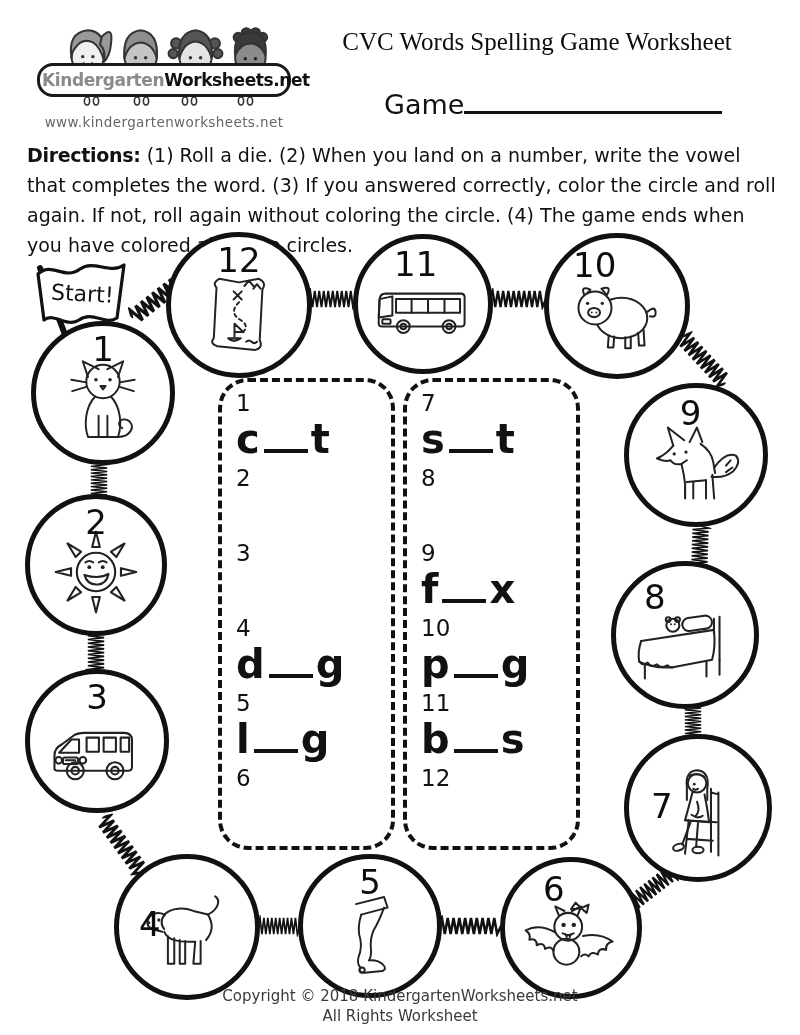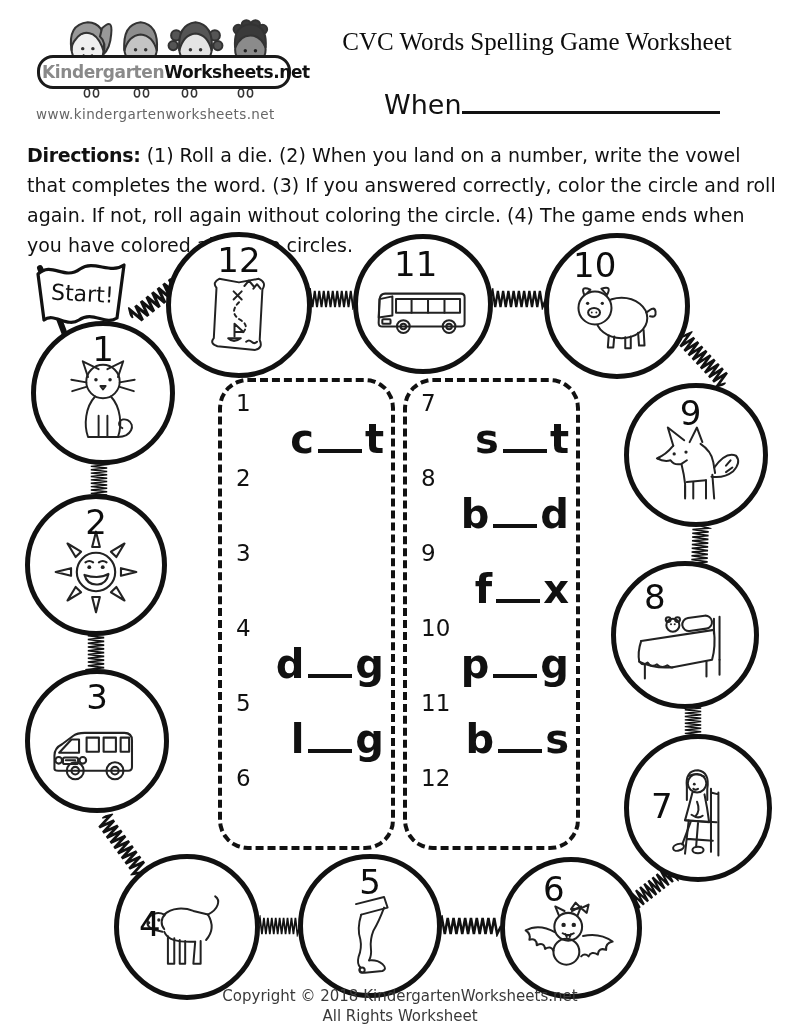--- a/index.html
+++ b/index.html
@@ -2,21 +2,21 @@
 <html><head>
 <meta charset="utf-8">
 <style>
   html,body { margin:0; padding:0; background:#fff; }
   #page {
     position:relative; width:800px; height:1035px; background:#fff;
     font-family:"DejaVu Sans", sans-serif; color:#111; overflow:hidden;
   }
 
   
-  .logo { position:absolute; left:36px; top:8px; width:256px; }
+  .logo { position:absolute; left:36px; top:16px; width:256px; text-align:center; }
   .kids { display:block; margin:0 auto; }
   .banner {
     position:relative; z-index:2; margin:-16px auto 0 auto; width:244px;
     border:3px solid #1a1a1a; border-radius:16px; background:#fff;
     padding:4px 2px; font-size:17px; font-weight:bold; white-space:nowrap;
     letter-spacing:-0.4px;
   }
   .banner .gray  { color:#8a8a8a; }
   .banner .black { color:#111; }
   .feet { display:block; margin:-1px auto 0 auto; }
@@ -83,21 +83,21 @@
   .art .wfill { fill:#fff; }
 
   
   .panel { position:absolute; top:378px; width:177px; height:472px; box-sizing:border-box;
            border:4px dashed #111; border-radius:30px; padding:8px 6px 6px 14px;
            display:flex; flex-direction:column; z-index:2; background:#fff; }
   .panel-left  { left:218px; }
   .panel-right { left:403px; }
   .word-row { flex:1; }
   .row-num { display:block; font-size:23px; line-height:1; margin:2px 0 0 0; }
-  .word { text-align:right; font-size:40px; font-weight:bold; line-height:1.1;
+  .word { text-align:left; font-size:40px; font-weight:bold; line-height:1.1;
           letter-spacing:1px; margin-top:-4px; }
   .blank { display:inline-block; width:44px; height:0.95em;
            border-bottom:4px solid #111; margin:0 3px; }
 
   
   .footer { position:absolute; left:0; right:0; top:986px; text-align:center;
             font-size:15px; color:#3a3a3a; line-height:1.35; z-index:5; }
 </style>
 </head>
 <body>
@@ -151,21 +151,21 @@
         <ellipse cx="136" cy="5" rx="2.6" ry="4"></ellipse>
           <ellipse cx="145" cy="5" rx="2.6" ry="4"></ellipse>
         <ellipse cx="192" cy="5" rx="2.6" ry="4"></ellipse>
           <ellipse cx="201" cy="5" rx="2.6" ry="4"></ellipse>
       </g>
     </svg>
     <div class="logo-url">www.kindergartenworksheets.net</div>
   </div>
 
   <div class="title">CVC Words Spelling Game Worksheet</div>
-  <div class="name-row"><span>When</span><span class="name-line"></span></div>
+  <div class="name-row"><span>Game</span><span class="name-line"></span></div>
 
   <p class="directions"><b>Directions:</b> <span>(1) Roll a die. (2) When you land on a number, write the vowel that completes the word. (3) If you answered correctly, color the circle and roll again. If not, roll again without coloring the circle. (4) The game ends when you have colored all of the circles.</span></p>
 
   <div class="spring sp-1-12">
       <svg viewBox="0 0 64 22" preserveAspectRatio="none">
         <polyline points="0,11 3,3 6,19 9,3 12,19 15,3 18,19 21,3 24,19 27,3 30,19 33,3 36,19 39,3 42,19 45,3 48,19 51,3 54,19 57,3 60,19 64,11" fill="none" stroke="#111" stroke-width="2.6"></polyline>
       </svg>
     </div>
   <div class="spring sp-12-11">
       <svg viewBox="0 0 64 22" preserveAspectRatio="none">
@@ -454,21 +454,20 @@
     </div>
   </div>
 
   <div class="panel panel-right">
     <div class="word-row">
       <span class="row-num">7</span>
       <div class="word"><span>s</span><span class="blank"></span><span>t</span></div>
     </div>
     <div class="word-row">
       <span class="row-num">8</span>
-      <div class="word"><span>b</span><span class="blank"></span><span>d</span></div>
     </div>
     <div class="word-row">
       <span class="row-num">9</span>
       <div class="word"><span>f</span><span class="blank"></span><span>x</span></div>
     </div>
     <div class="word-row">
       <span class="row-num">10</span>
       <div class="word"><span>p</span><span class="blank"></span><span>g</span></div>
     </div>
     <div class="word-row">

